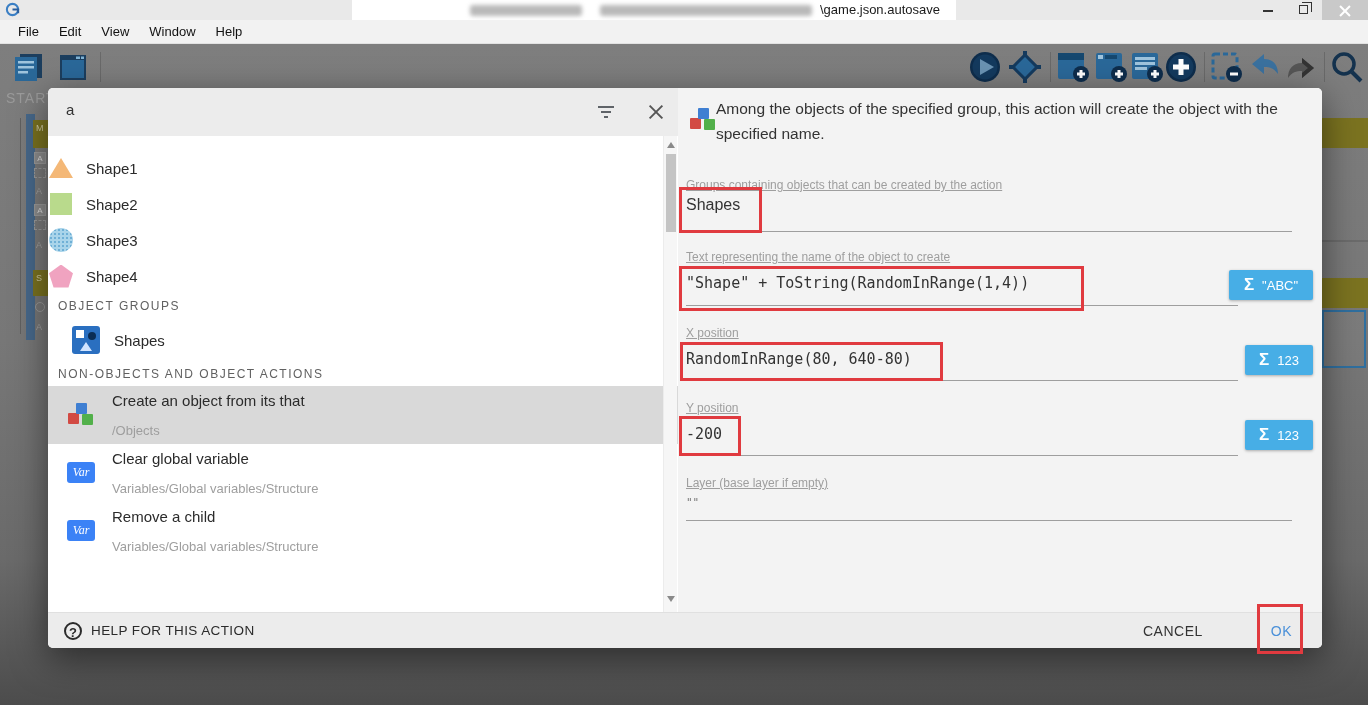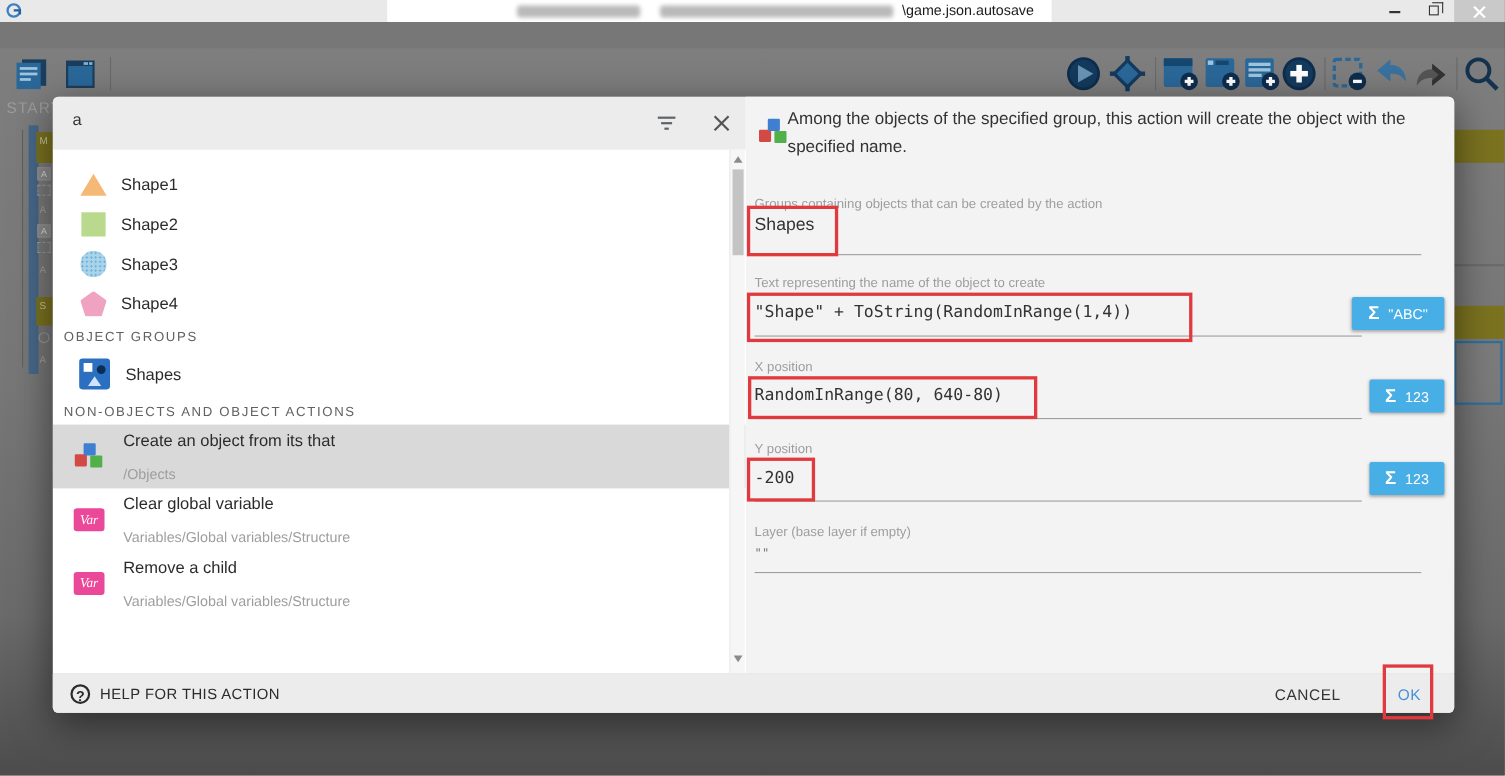--- a/index.html
+++ b/index.html
@@ -54,21 +54,21 @@
   .searchbar { position:absolute; left:0; top:0; width:630px; height:48px; background:#ececec; box-shadow:0 1px 2px rgba(0,0,0,.12); }
   .search-value { position:absolute; left:18px; top:13px; font-size:15px; color:#333; }
   .filter-icon { position:absolute; left:548px; top:14px; width:20px; height:20px; }
   .filter-icon span { position:absolute; left:2px; background:#5f6368; height:2px; }
   .filter-icon .l1 { top:4px; width:16px; } .filter-icon .l2 { top:9px; width:10px; left:5px; } .filter-icon .l3 { top:14px; width:4px; left:8px; }
   .clear-icon { position:absolute; left:598px; top:14px; width:20px; height:20px; }
   .clear-icon:before, .clear-icon:after { content:""; position:absolute; left:9px; top:1px; width:2px; height:18px; background:#555; }
   .clear-icon:before { transform:rotate(45deg); } .clear-icon:after { transform:rotate(-45deg); }
 
   .list { position:absolute; left:0; top:48px; width:630px; height:476px; background:#fff; overflow:hidden; }
-  .obj-row { position:relative; height:36px; display:flex; align-items:center; padding-left:24px; }
+  .obj-row { position:relative; height:36px; display:flex; align-items:center; }
   .obj-thumb { width:26px; height:26px; display:flex; align-items:center; justify-content:center; }
   .obj-label { margin-left:12px; font-size:15px; color:#2b2b2b; }
   .tri { width:0; height:0; border-left:12px solid transparent; border-right:12px solid transparent; border-bottom:20px solid #f4b877; }
   .sq { width:22px; height:22px; background:#b9da8c; }
   .cir { width:24px; height:24px; border-radius:50%; background:#a9d4ea; background-image:radial-gradient(#6fb0d6 0.8px, transparent 1px); background-size:4px 4px; }
   .pent { width:24px; height:23px; background:#f0a3c0; clip-path:polygon(50% 0%, 100% 38%, 81% 100%, 19% 100%, 0% 38%); }
   .section-hdr { height:24px; line-height:24px; padding-left:10px; font-size:12px; color:#616161; letter-spacing:1.5px; }
   .grp-row { height:44px; display:flex; align-items:center; padding-left:24px; }
   .grp-icon { width:28px; height:28px; border-radius:3px; background:#2a6fc0; position:relative; }
   .grp-icon .gi-sq { position:absolute; left:4px; top:4px; width:8px; height:8px; background:#fff; }
@@ -77,52 +77,52 @@
   .act-row { height:58px; display:flex; align-items:center; padding-left:18px; }
   .act-row.selected { background:#d9d9d9; }
   .act-icon { width:32px; height:32px; position:relative; flex:none; }
   .act-texts { margin-left:14px; }
   .act-title { font-size:15px; color:#2b2b2b; }
   .act-sub { font-size:13px; color:#9e9e9e; margin-top:14px; }
   .cube { position:absolute; width:11px; height:11px; border-radius:1px; }
   .cube.r { background:#d24a43; left:2px; top:14px; }
   .cube.b { background:#3f7fd2; left:10px; top:4px; }
   .cube.g { background:#52b04a; left:16px; top:15px; }
-  .var-badge { position:absolute; left:1px; top:5px; width:28px; height:21px; border-radius:3px; background:#ec4899; color:#fff; font-family:"Liberation Serif", serif; font-style:italic; font-size:12px; text-align:center; line-height:20px; }
+  .var-badge { position:absolute; left:1px; top:5px; width:28px; height:21px; border-radius:3px; background:#3b82f6; color:#fff; font-family:"Liberation Serif", serif; font-style:italic; font-size:12px; text-align:center; line-height:20px; }
   .move-ic .dot { position:absolute; border-radius:50%; }
   .move-ic .d1 { left:3px; top:2px; width:10px; height:10px; background:#3f6fb0; }
   .move-ic .d2 { left:16px; top:3px; width:11px; height:12px; background:#8fb4d8; }
   .move-ic .d3 { left:6px; top:15px; width:13px; height:13px; background:#7798b8; }
 
   .scrollbar { position:absolute; left:615px; top:48px; width:14px; height:476px; background:#f6f6f6; border-left:1px solid #ececec; }
   .sb-up { position:absolute; left:3px; top:6px; width:0; height:0; border-left:4px solid transparent; border-right:4px solid transparent; border-bottom:6px solid #8a8a8a; }
   .sb-thumb { position:absolute; left:2px; top:18px; width:10px; height:78px; background:#c4c4c4; }
   .sb-down { position:absolute; left:3px; bottom:10px; width:0; height:0; border-left:4px solid transparent; border-right:4px solid transparent; border-top:6px solid #8a8a8a; }
 
   .right-panel { position:absolute; left:630px; top:0; width:644px; height:524px; background:#f3f3f3; border-radius:0 5px 0 0; }
   .desc-icon { position:absolute; left:10px; top:16px; width:26px; height:26px; }
   .desc-text { position:absolute; left:38px; top:8px; width:600px; font-size:15.5px; line-height:25px; color:#333; }
-  .fld-label { position:absolute; left:8px; font-size:12px; color:#9e9e9e; }
+  .fld-label { position:absolute; left:8px; font-size:12px; color:#9e9e9e;text-decoration:underline; }
   .fld-value { position:absolute; left:8px; font-size:15px; color:#333; white-space:pre; }
   .mono { font-family:"DejaVu Sans Mono", monospace; }
   .fld-line { position:absolute; left:8px; height:1px; background:#9e9e9e; }
   .expr-btn { position:absolute; height:30px; border-radius:2px; background:#47aee6; box-shadow:0 1px 3px rgba(0,0,0,.3); color:#fff; display:flex; align-items:center; justify-content:center; gap:8px; font-size:13px; }
   .expr-btn .sigma { font-size:17px; font-weight:bold; }
   .f1-label{top:90px;} .f1-value{top:108px; font-size:16px;} .f1-line{top:143px; width:606px;}
   .f2-label{top:162px;} .f2-value{top:186px;} .f2-line{top:217px; width:552px;} .f2-btn{left:551px; top:182px; width:84px;}
   .f3-label{top:238px;} .f3-value{top:262px;} .f3-line{top:292px; width:552px;} .f3-btn{left:567px; top:257px; width:68px;}
   .f4-label{top:313px;} .f4-value{top:337px;} .f4-line{top:367px; width:552px;} .f4-btn{left:567px; top:332px; width:68px;}
   .f5-label{top:388px;} .f5-value{top:408px; font-size:11px; color:#777;} .f5-line{top:432px; width:606px;}
 
   .bottombar { position:absolute; left:0; top:524px; width:1274px; height:36px; background:#ececec; border-top:1px solid #e0e0e0; border-radius:0 0 5px 5px; display:flex; align-items:center; }
   .help-link { display:flex; align-items:center; margin-left:16px; }
   .help-q { width:18px; height:18px; border:2px solid #2b2b2b; border-radius:50%; font-size:13px; font-weight:bold; color:#2b2b2b; text-align:center; line-height:17px; }
   .help-text { margin-left:9px; font-size:13.5px; color:#2b2b2b; letter-spacing:.4px; }
   .bar-spacer { flex:1; }
-  .btn-cancel { font-size:14px; color:#333; letter-spacing:.5px; margin-right:52px;text-align:center; }
+  .btn-cancel { font-size:14px; color:#333; letter-spacing:.5px; margin-right:68px;text-align:center; }
   .btn-ok { font-size:14px; color:#4a90d9; letter-spacing:.5px; margin-right:30px; }
 
   
   .anno { position:absolute; border:3px solid #e03a3f; z-index:8; }
   .anno1 { left:679px; top:143px; width:83px;  height:46px; }
   .anno2 { left:679px; top:222px; width:405px; height:45px; }
   .anno3 { left:680px; top:298px; width:263px; height:39px; }
   .anno4 { left:679px; top:372px; width:62px;  height:40px; }
   .anno5 { left:1257px; top:560px; width:46px; height:50px; }
 </style>
@@ -144,20 +144,27 @@
         <div class="glyph-min"></div>
       </div>
     <div class="winbtn btn-max">
         <div class="glyph-max"></div>
       </div>
     <div class="winbtn btn-close">
         <div class="glyph-x"></div>
       </div>
   </div>
 
+  <div class="menubar">
+    <div class="menu-item">File</div>
+    <div class="menu-item">Edit</div>
+    <div class="menu-item">View</div>
+    <div class="menu-item">Window</div>
+    <div class="menu-item">Help</div>
+  </div>
 
   <div class="stage">
 
     <svg class="tool" style="left:12px" viewBox="0 0 34 34">
       <rect x="8" y="4" width="22" height="24" fill="#1c3e5e"></rect>
       <rect x="3" y="7" width="22" height="24" fill="#2a6899"></rect>
       <rect x="6" y="11" width="16" height="2.5" fill="#9fc4dd"></rect>
         <rect x="6" y="16" width="16" height="2.5" fill="#9fc4dd"></rect>
         <rect x="6" y="21" width="10" height="2.5" fill="#9fc4dd"></rect>
     </svg>

